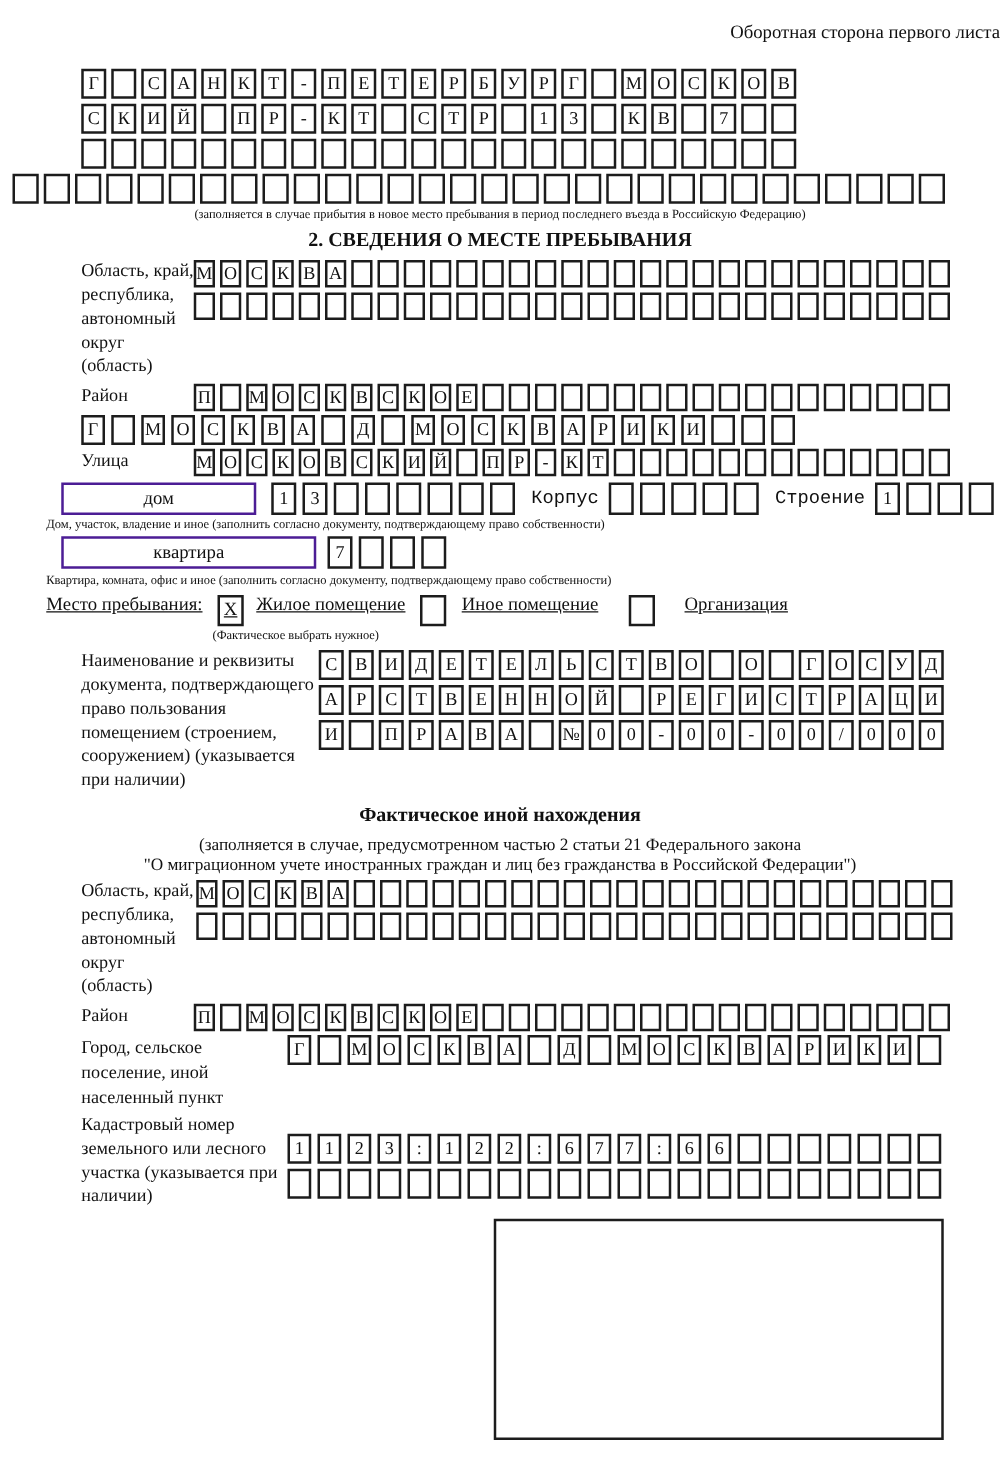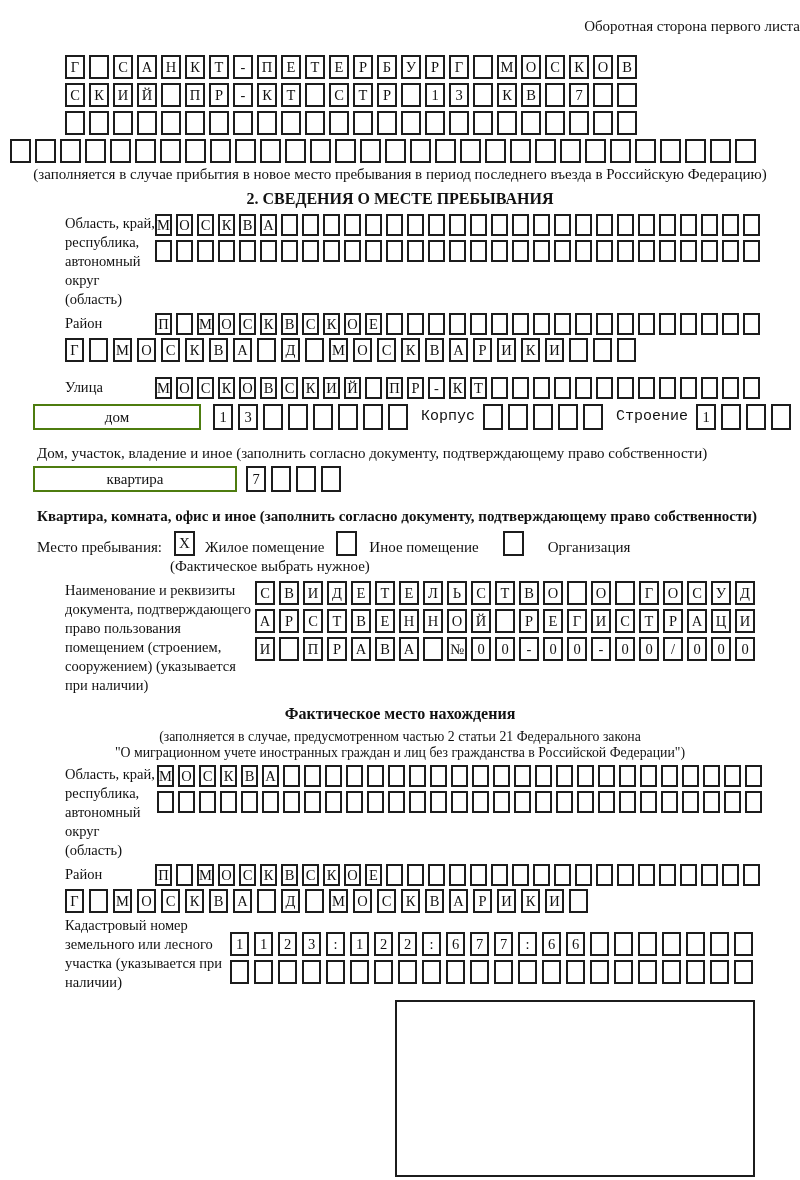--- a/index.html
+++ b/index.html
@@ -25,35 +25,35 @@
   }
   .r-top .cell  { width:20px; height:24px; margin-right:4px; }
   .r-wide .cell { width:21px; height:24px; margin-right:4px; }
   .r-29 .cell   { width:17px; height:22px; margin-right:4px; }
   .r-24 .cell   { width:19px; height:24px; margin-right:5px; }
   .r-22 .cell   { width:19px; height:24px; margin-right:5px; }
   .r-21 .cell   { width:20px; height:24px; margin-right:4px; }
   .r-sm .cell   { width:20px; height:26px; margin-right:5px; }
   .mb4 { margin-bottom:4px; }
 
-  .caption { font-size:15px; }
+  .caption { font-size:10px; }
   .center { text-align:center; }
   .bold-title { font-size:16px; font-weight:bold; text-align:center; }
 
   .namebox {
-    border:2px solid #4d7c0f; height:26px; display:flex;
-    align-items:center; justify-content:center; font-size:15px;
+    border:2px solid #4c1d95; height:26px; display:flex;
+    align-items:center; justify-content:center; font-size:15px;margin-left:16px;
   }
   .inline-lab { font-size:15px; margin:0 8px; line-height:26px; white-space:nowrap;font-family:Liberation Mono, monospace; }
 
   .chk {
     border:2px solid #1c1c1c; width:21px; height:25px; flex-shrink:0;
     display:flex; align-items:center; justify-content:center; font-size:15px;
   }
-  .stay-row { display:flex; align-items:flex-end; margin-left:37px; }
+  .stay-row { display:flex; align-items:flex-start; margin-left:37px;text-decoration:underline; }
   .stay-row .opt-label { font-size:15px; white-space:nowrap; }
 
   .stamp-box { border:2px solid #1c1c1c; width:360px; height:177px; margin-left:395px; background:#fff; }
 </style>
 </head>
 <body>
 
 <div class="hdr-note">Оборотная сторона первого листа</div>
 
 <div class="frow" style="margin-top:20px;">
@@ -299,21 +299,21 @@
       <span class="cell">Р</span>
       <span class="cell">И</span>
       <span class="cell">К</span>
       <span class="cell">И</span>
       <span class="cell"></span>
       <span class="cell"></span>
       <span class="cell"></span>
     </div>
 </div>
 
-<div class="frow" style="margin-top:15px;">
+<div class="frow" style="margin-top:3px;">
   <div class="flabel" style="width:90px;">Улица</div>
   <div class="cellrow r-29">
       <span class="cell">М</span>
       <span class="cell">О</span>
       <span class="cell">С</span>
       <span class="cell">К</span>
       <span class="cell">О</span>
       <span class="cell">В</span>
       <span class="cell">С</span>
       <span class="cell">К</span>
@@ -362,32 +362,32 @@
       <span class="cell"></span>
     </div>
   <div class="inline-lab">Строение</div>
   <div class="cellrow r-sm">
       <span class="cell">1</span>
       <span class="cell"></span>
       <span class="cell"></span>
       <span class="cell"></span>
     </div>
 </div>
-<div class="caption" style="margin-left:37px; margin-top:15px;">Дом, участок, владение и иное (заполнить согласно документу, подтверждающему право собственности)</div>
+<div class="caption" style="margin-left:37px; margin-top:2px;">Дом, участок, владение и иное (заполнить согласно документу, подтверждающему право собственности)</div>
 
 <div style="display:flex; align-items:flex-end; margin-left:33px; margin-top:4px;">
   <div class="namebox" style="width:204px;">квартира</div>
   <div class="cellrow r-sm" style="margin-left:9px;">
       <span class="cell">7</span>
       <span class="cell"></span>
       <span class="cell"></span>
       <span class="cell"></span>
     </div>
 </div>
-<div class="caption" style="margin-left:37px; margin-top:16px;font-weight:bold;">Квартира, комната, офис и иное (заполнить согласно документу, подтверждающему право собственности)</div>
+<div class="caption" style="margin-left:37px; margin-top:4px;">Квартира, комната, офис и иное (заполнить согласно документу, подтверждающему право собственности)</div>
 
 <div class="stay-row" style="margin-top:6px;">
   <span class="opt-label">Место пребывания:</span>
   <span class="chk" style="margin-left:12px;">X</span>
   <span class="opt-label" style="margin-left:10px;">Жилое помещение</span>
   <span class="chk" style="margin-left:12px;"></span>
   <span class="opt-label" style="margin-left:12px;">Иное помещение</span>
   <span class="chk" style="margin-left:24px;"></span>
   <span class="opt-label" style="margin-left:24px;">Организация</span>
 </div>
@@ -461,21 +461,21 @@
         <span class="cell">0</span>
         <span class="cell">0</span>
         <span class="cell">/</span>
         <span class="cell">0</span>
         <span class="cell">0</span>
         <span class="cell">0</span>
       </div>
   </div>
 </div>
 
-<div class="bold-title" style="margin-top:10px;">Фактическое место нахождения</div>
+<div class="bold-title" style="margin-top:10px;">Фактическое иной нахождения</div>
 <div class="caption center" style="margin-top:6px; font-size:13.8px;">(заполняется в случае, предусмотренном частью 2 статьи 21 Федерального закона</div>
 <div class="caption center" style="font-size:13.8px;">"О миграционном учете иностранных граждан и лиц без гражданства в Российской Федерации")</div>
 
 <div class="frow" style="margin-top:4px;">
   <div class="flabel" style="width:92px; line-height:19px;">Область, край, республика, автономный округ (область)</div>
   <div>
     <div class="cellrow r-29 mb4">
         <span class="cell">М</span>
         <span class="cell">О</span>
         <span class="cell">С</span>
@@ -569,20 +569,21 @@
       <span class="cell"></span>
       <span class="cell"></span>
       <span class="cell"></span>
       <span class="cell"></span>
       <span class="cell"></span>
       <span class="cell"></span>
     </div>
 </div>
 
 <div class="frow" style="margin-top:3px;">
+  <div class="flabel" style="width:165px;">Город, сельское поселение, иной населенный пункт</div>
   <div class="cellrow r-22">
       <span class="cell">Г</span>
       <span class="cell"></span>
       <span class="cell">М</span>
       <span class="cell">О</span>
       <span class="cell">С</span>
       <span class="cell">К</span>
       <span class="cell">В</span>
       <span class="cell">А</span>
       <span class="cell"></span>

